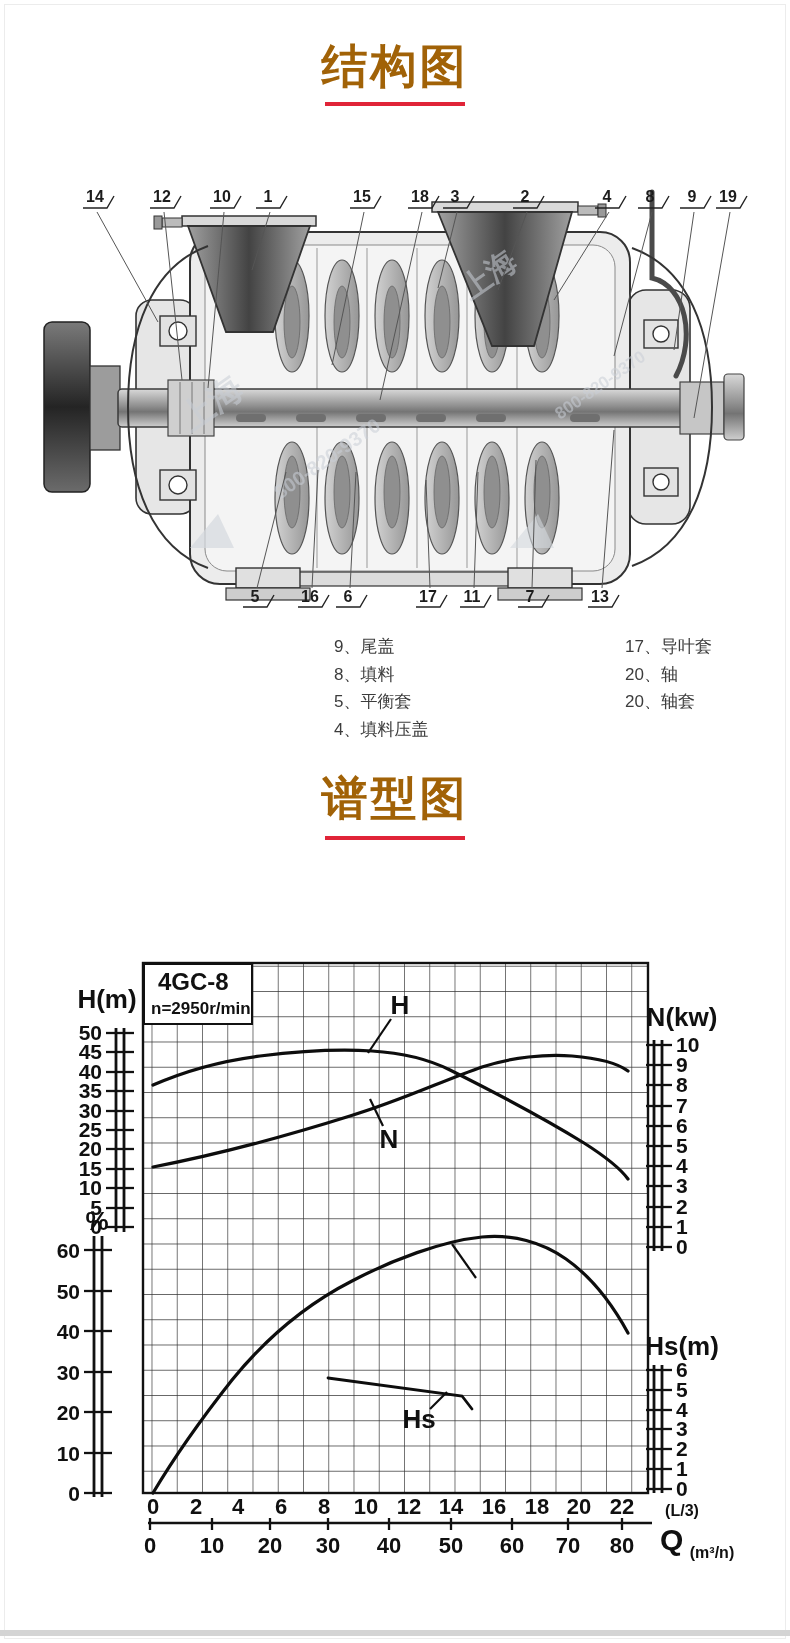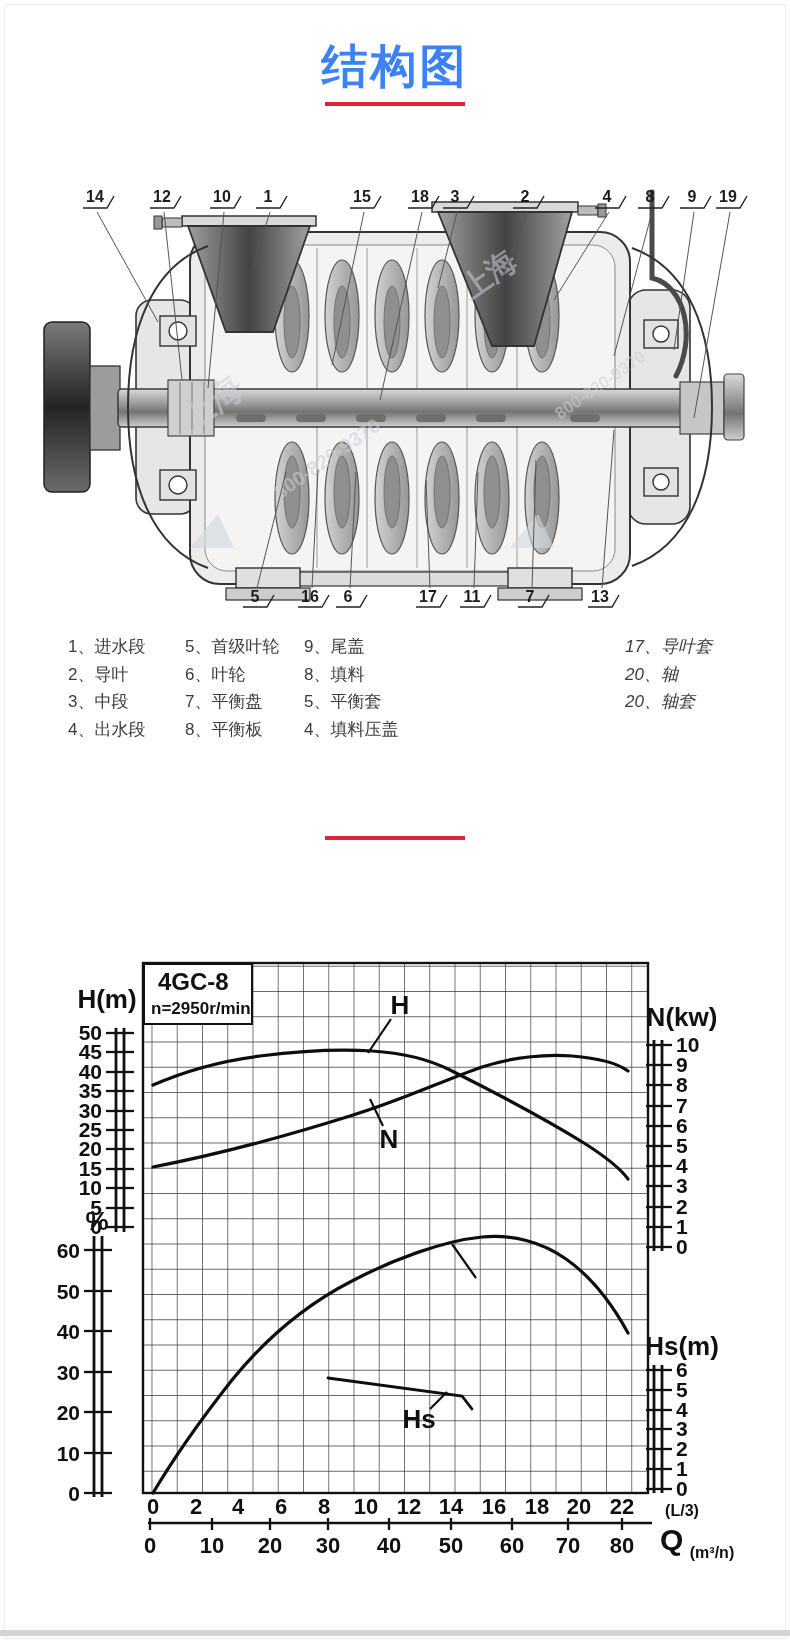--- a/index.html
+++ b/index.html
@@ -1,26 +1,26 @@
 <!DOCTYPE html>
 <html><head>
 <meta charset="utf-8">
 <style>
   html,body{margin:0;padding:0;background:#fff;}
   .page{position:relative;width:790px;height:1643px;background:#fff;overflow:hidden;
         font-family:"Liberation Sans",sans-serif;}
   .page-frame{position:absolute;inset:4px;border:1px solid #ececec;pointer-events:none;}
   .bottom-rule{position:absolute;left:0;top:1630px;width:790px;height:6px;background:#d4d4d4;}
   .sec-title{position:absolute;left:0;width:790px;text-align:center;
-             font-size:46px;font-weight:700;letter-spacing:3px;color:#3b82f6;}
+             font-size:46px;font-weight:700;letter-spacing:3px;color:#a16207;}
   .title-underline{position:absolute;left:325px;width:140px;height:4px;}
   .parts{position:absolute;left:0;top:633px;width:790px;height:116px;font-size:17px;color:#3c3c3c;}
   .pcol{position:absolute;top:0;}
   .pcol span{display:block;height:27.5px;line-height:27.5px;white-space:nowrap;}
-  .c1{left:68px;} .c2{left:185px;} .c3{left:304px;} .c4{left:465px;} .c5{left:625px;font-style:italic;}
+  .c1{left:68px;} .c2{left:185px;} .c3{left:334px;} .c4{left:465px;} .c5{left:625px;}
   svg text{font-family:"Liberation Sans",sans-serif;}
   .callout{font-size:16px;font-weight:700;fill:#1c1c1c;text-anchor:middle;}
   .tick{font-size:21px;font-weight:700;fill:#101010;}
   .tickm{font-size:22px;font-weight:700;fill:#101010;text-anchor:middle;}
   .axlab{font-size:26px;font-weight:700;fill:#101010;text-anchor:middle;}
   .unit{font-size:16px;font-weight:700;fill:#101010;text-anchor:middle;}
   .curvelab{font-size:26px;font-weight:700;fill:#101010;text-anchor:middle;}
   .wm{fill:#c9ced6;opacity:.55;font-weight:700;}
 </style>
 </head>
@@ -215,45 +215,34 @@
       <text class="callout" x="270" y="432">16</text>
       <text class="callout" x="308" y="432">6</text>
       <text class="callout" x="388" y="432">17</text>
       <text class="callout" x="432" y="432">11</text>
       <text class="callout" x="490" y="432">7</text>
       <text class="callout" x="560" y="432">13</text>
     </g>
   </svg>
 
   <div class="parts">
-    <div class="pcol c1">
-      <span>1、进水段</span>
-      <span>2、导叶</span>
-      <span>3、中段</span>
-      <span>4、出水段</span>
-    </div>
-    <div class="pcol c2">
-      <span>5、首级叶轮</span>
-      <span>6、叶轮</span>
-      <span>7、平衡盘</span>
-      <span>8、平衡板</span>
-    </div>
     <div class="pcol c3">
       <span>9、尾盖</span>
       <span>8、填料</span>
       <span>5、平衡套</span>
       <span>4、填料压盖</span>
     </div>
     <div class="pcol c5">
       <span>17、导叶套</span>
       <span>20、轴</span>
       <span>20、轴套</span>
     </div>
   </div>
 
+  <div class="sec-title" style="top:768px;">谱型图</div>
   <div class="title-underline" style="top:836px;background:#e02438;"></div>
 
   <svg style="position:absolute;left:0;top:890px;" width="790" height="690" viewBox="0 0 790 690">
     <defs>
       <pattern id="grid" width="25.25" height="25.25" patternUnits="userSpaceOnUse">
         <path d="M25.25 0 H0 V25.25" fill="none" stroke="#161616" stroke-width="1.35" opacity="0.88"></path>
       </pattern>
     </defs>
 
     <rect x="143" y="73" width="505" height="530" fill="url(#grid)"></rect>

